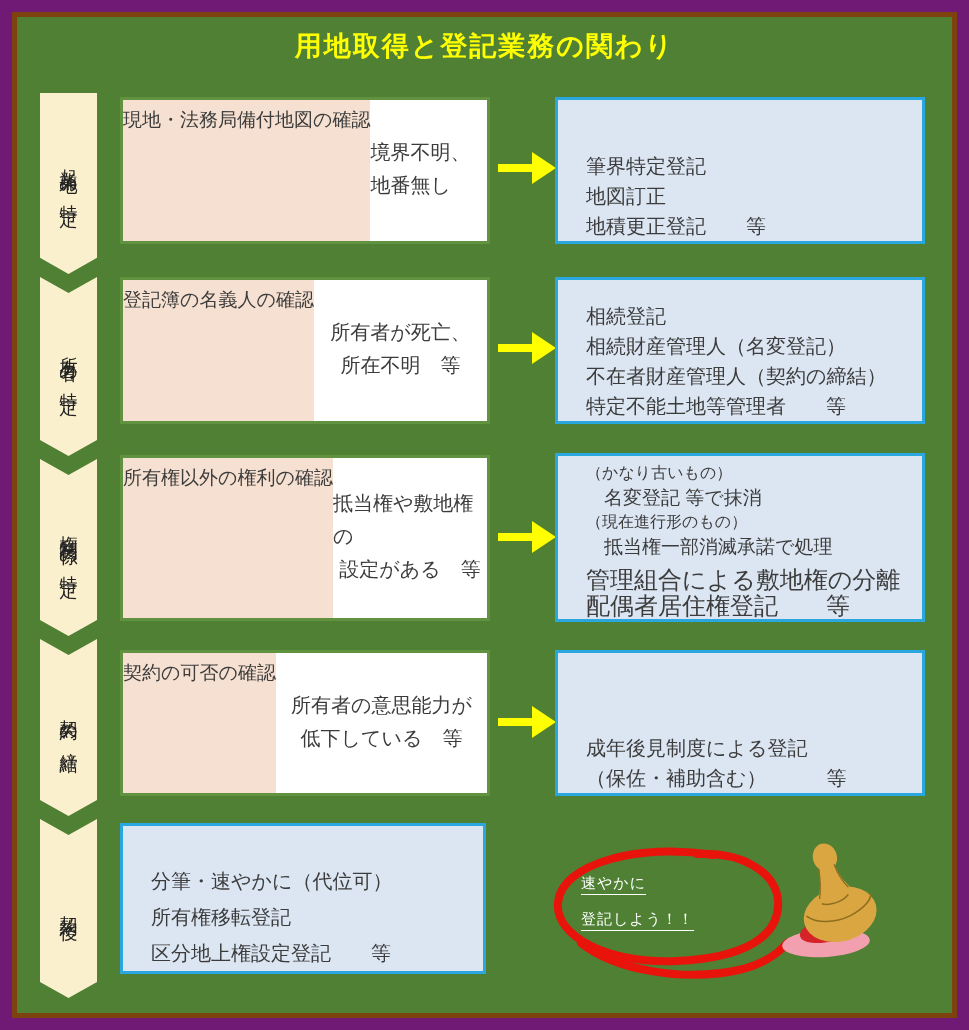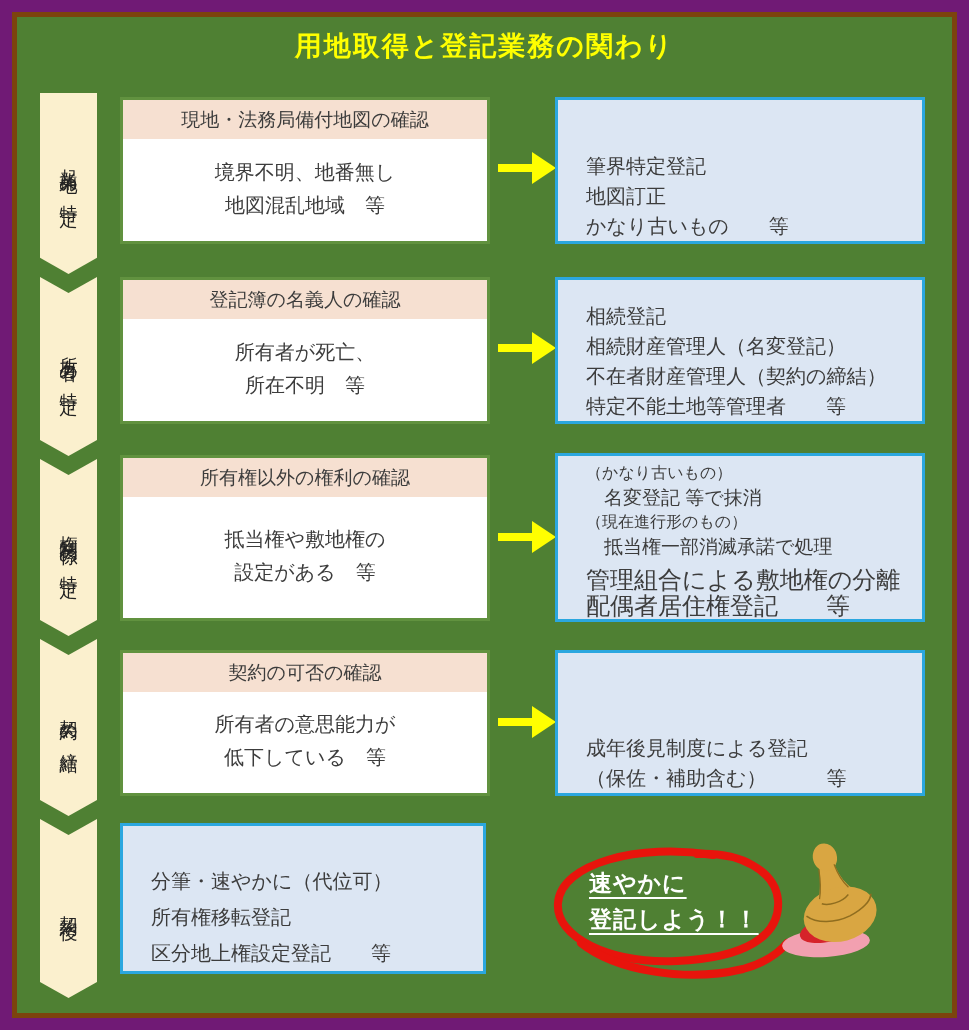--- a/index.html
+++ b/index.html
@@ -27,21 +27,21 @@
   .chev-label{
     writing-mode:vertical-rl; text-orientation:upright;
     font-size:18px; color:#222; letter-spacing:4px; line-height:1;
     padding-bottom:14px;
   }
   .chev.notch .chev-label{ padding-top:10px; }
   
   .checkbox{
     position:absolute; left:120px; width:370px; background:#FFFFFF;
     border:3px solid #61923F; box-sizing:border-box;
-    display:flex; flex-direction:column;
+    display:flex; flex-direction:row;
   }
   .checkbox .hd{
     background:#F6E0D1; text-align:center; font-size:19px; color:#3C3C3C;
     padding:7px 0 6px 0; flex:0 0 auto;
   }
   .checkbox .bd{
     flex:1 1 auto; display:flex; flex-direction:column;
     align-items:center; justify-content:center;
     font-size:20px; color:#3C3C3C; line-height:33px; padding-bottom:3px;
   }
@@ -55,22 +55,22 @@
   .bluebox .ln-sm{ font-size:16px; line-height:24px; }
   .bluebox .ln-ind{ font-size:19px; line-height:25px; padding-left:18px; }
   .bluebox .ln-gap{ margin-top:8px; }
   .bluebox .ln-c{ font-size:24px; line-height:26px; }
   
   .flow-arrow{ position:absolute; left:498px; width:58px; height:40px; }
   
   .callout{ position:absolute; left:545px; top:843px; width:245px; height:135px; }
   .callout svg{ position:absolute; left:0; top:0; overflow:visible; }
   .callout-text{
-    position:absolute; left:44px; top:22px; color:#FFFFFF; font-weight:bold;
-    font-size:23px; line-height:36px; letter-spacing:1px;
+    position:absolute; left:36px; top:22px; color:#FFFFFF; font-weight:normal;
+    font-size:15px; line-height:36px; letter-spacing:1px;
   }
   .callout-text .u{ text-decoration:underline; text-underline-offset:6px; }
   
   .stamp{ position:absolute; left:780px; top:840px; width:105px; height:120px; }
 </style>
 </head>
 <body>
 
 <div class="screen">
   <div class="frame-inner"></div>
@@ -90,30 +90,29 @@
     <div class="chev-label">契約の締結</div>
   </div>
   <div class="chev notch" style="top:819px;height:179px;">
     <div class="chev-label">契約後</div>
   </div>
 
   <div class="checkbox" style="top:97px;height:147px;">
     <div class="hd">現地・法務局備付地図の確認</div>
     <div class="bd">
       <span>境界不明、地番無し</span>
-      <span>地図混乱地域　等</span>
     </div>
   </div>
   <svg class="flow-arrow" style="top:148px;" viewBox="0 0 58 40">
     <polygon points="0,16 34,16 34,4 58,20 34,36 34,24 0,24" fill="#FFFF00"></polygon>
   </svg>
   <div class="bluebox" style="left:555px;top:97px;width:370px;height:147px;">
     <div class="ln">筆界特定登記</div>
     <div class="ln">地図訂正</div>
-    <div class="ln">かなり古いもの　　等</div>
+    <div class="ln">地積更正登記　　等</div>
   </div>
 
   <div class="checkbox" style="top:277px;height:147px;">
     <div class="hd">登記簿の名義人の確認</div>
     <div class="bd">
       <span>所有者が死亡、</span>
       <span>所在不明　等</span>
     </div>
   </div>
   <svg class="flow-arrow" style="top:328px;" viewBox="0 0 58 40">

